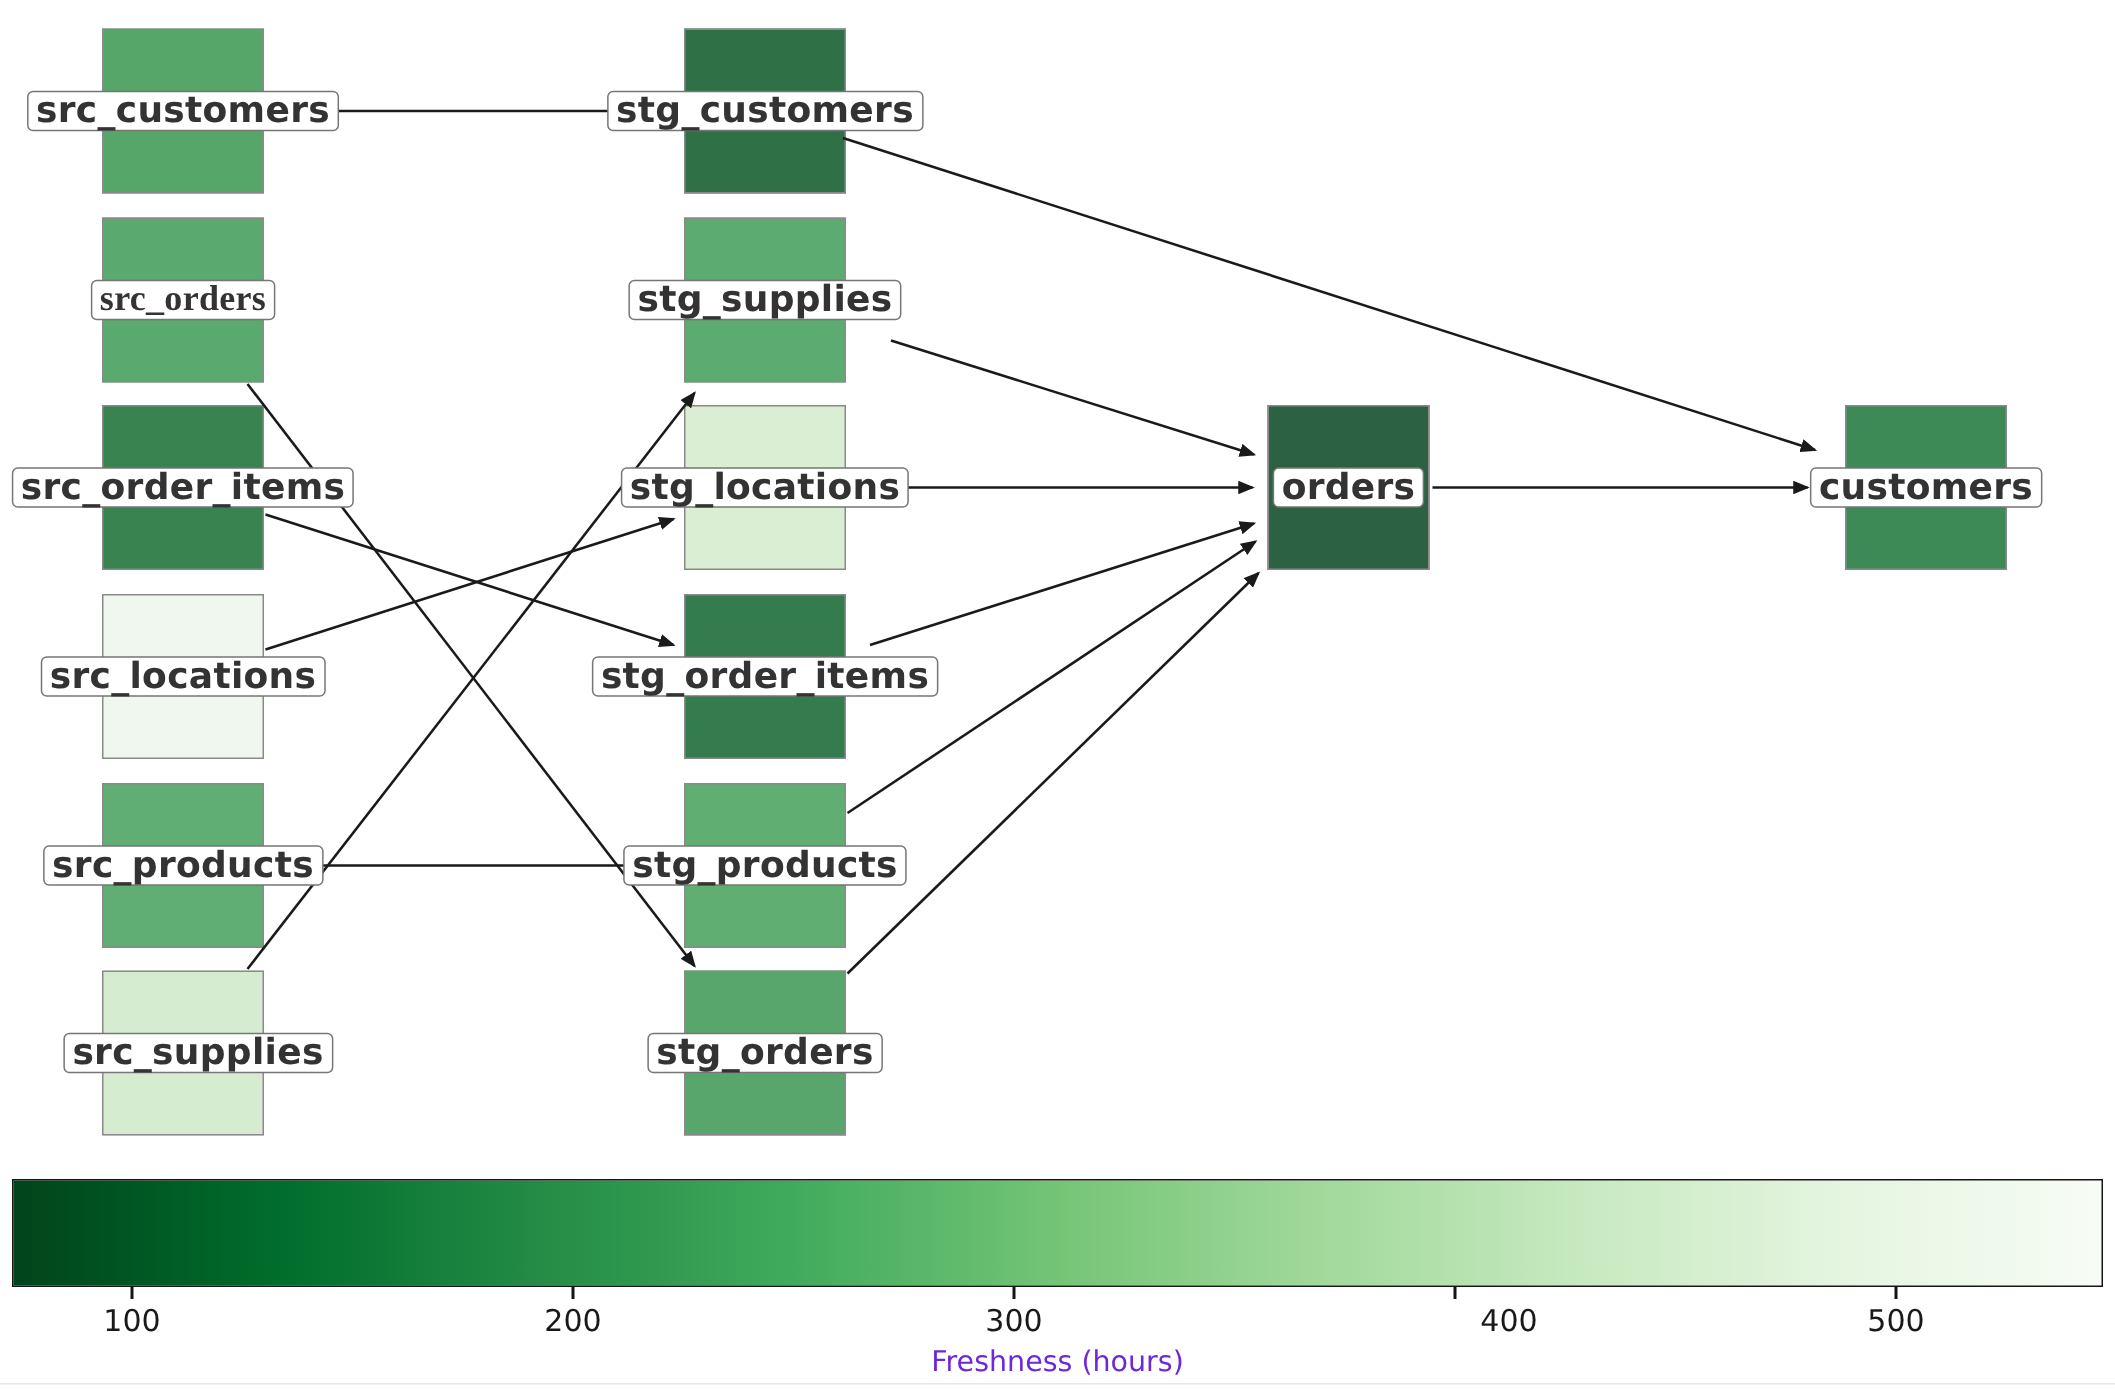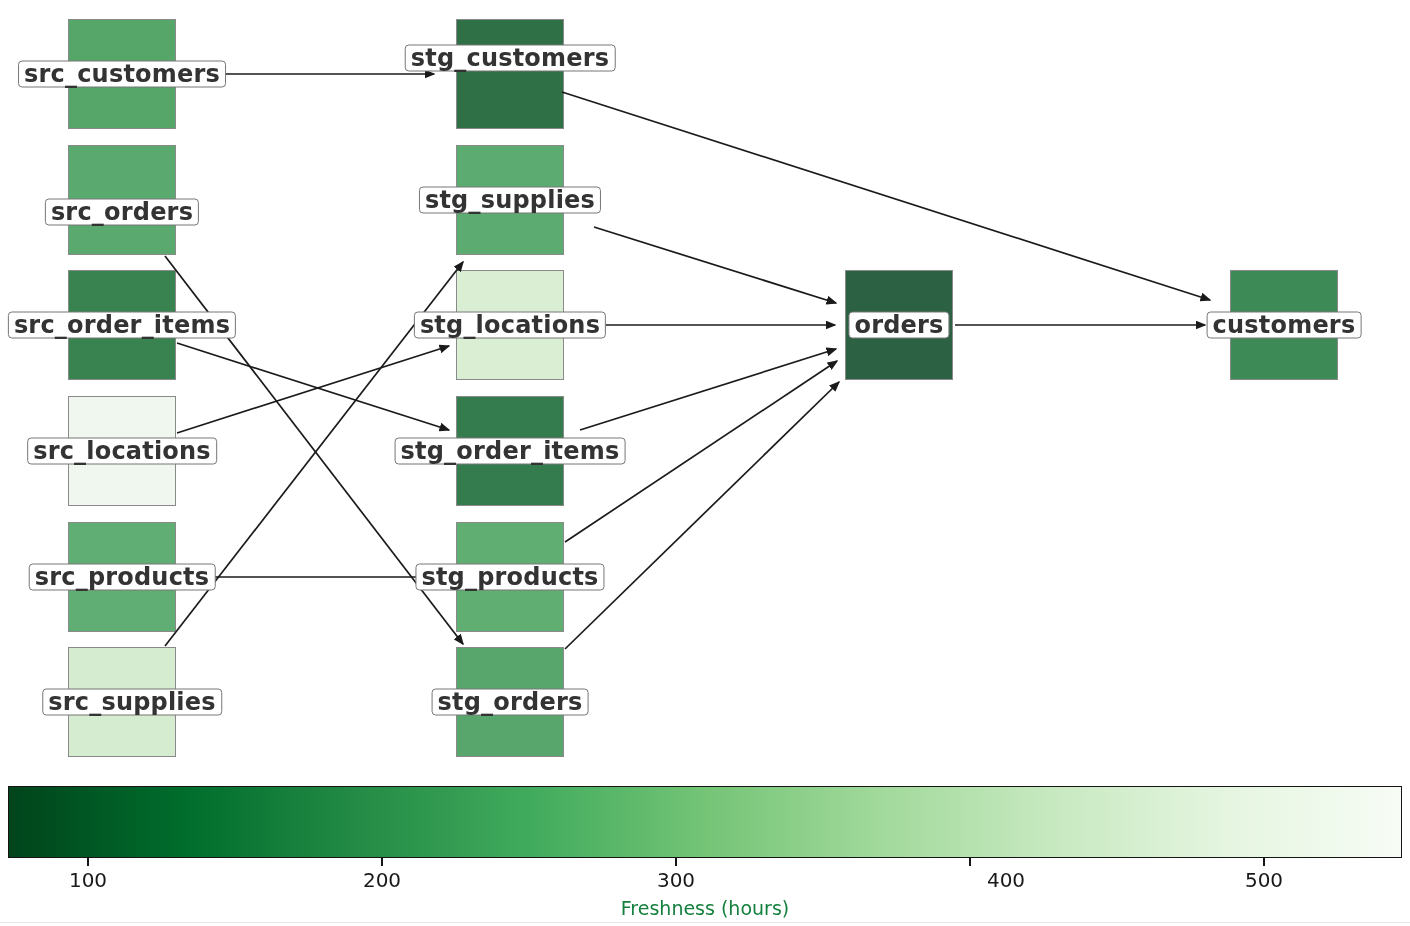--- a/index.html
+++ b/index.html
@@ -50,21 +50,21 @@
     position: absolute;
     transform: translateX(-50%);
     font-size: 20px;
     color: #191919;
     white-space: nowrap;
   }
   #cb-axis-label {
     position: absolute;
     transform: translateX(-50%);
     font-size: 19px;
-    color: #15803d;
+    color: #6d28d9;
     white-space: nowrap;
   }
   #bottom-hairline {
     position: absolute;
     left: 0; width: 100%;
     height: 1px;
     background: #e8e8e8;
   }
 </style>
 </head>
@@ -104,26 +104,26 @@
         <line x1="594" y1="227" x2="836" y2="303" stroke="#1a1a1a" stroke-width="1.7" marker-end="url(#arrowhead)"></line>
         <line x1="598" y1="325" x2="835" y2="325" stroke="#1a1a1a" stroke-width="1.7" marker-end="url(#arrowhead)"></line>
         <line x1="580" y1="430" x2="836" y2="349" stroke="#1a1a1a" stroke-width="1.7" marker-end="url(#arrowhead)"></line>
         <line x1="565" y1="542" x2="837" y2="361" stroke="#1a1a1a" stroke-width="1.7" marker-end="url(#arrowhead)"></line>
         <line x1="565" y1="649" x2="839" y2="382" stroke="#1a1a1a" stroke-width="1.7" marker-end="url(#arrowhead)"></line>
         <line x1="955" y1="325" x2="1205" y2="325" stroke="#1a1a1a" stroke-width="1.7" marker-end="url(#arrowhead)"></line>
       </g>
   </svg>
   <div id="labels-layer">
       <div class="node-label" style="left: 122px; top: 74px;">src_customers</div>
-      <div class="node-label" style="left: 122px; top: 212px;">src_orders</div>
+      <div class="node-label" style="left: 122px; top: 200px; font-family: Liberation Serif, serif;">src_orders</div>
       <div class="node-label" style="left: 122px; top: 325px;">src_order_items</div>
       <div class="node-label" style="left: 122px; top: 451px;">src_locations</div>
       <div class="node-label" style="left: 122px; top: 577px;">src_products</div>
       <div class="node-label" style="left: 132px; top: 702px;">src_supplies</div>
-      <div class="node-label" style="left: 510px; top: 58px;">stg_customers</div>
+      <div class="node-label" style="left: 510px; top: 74px;">stg_customers</div>
       <div class="node-label" style="left: 510px; top: 200px;">stg_supplies</div>
       <div class="node-label" style="left: 510px; top: 325px; text-align: center;">stg_locations</div>
       <div class="node-label" style="left: 510px; top: 451px;">stg_order_items</div>
       <div class="node-label" style="left: 510px; top: 577px;">stg_products</div>
       <div class="node-label" style="left: 510px; top: 702px;">stg_orders</div>
       <div class="node-label" style="left: 899px; top: 325px;">orders</div>
       <div class="node-label" style="left: 1284px; top: 325px;">customers</div>
     </div>
 
   <div id="colorbar-area">

